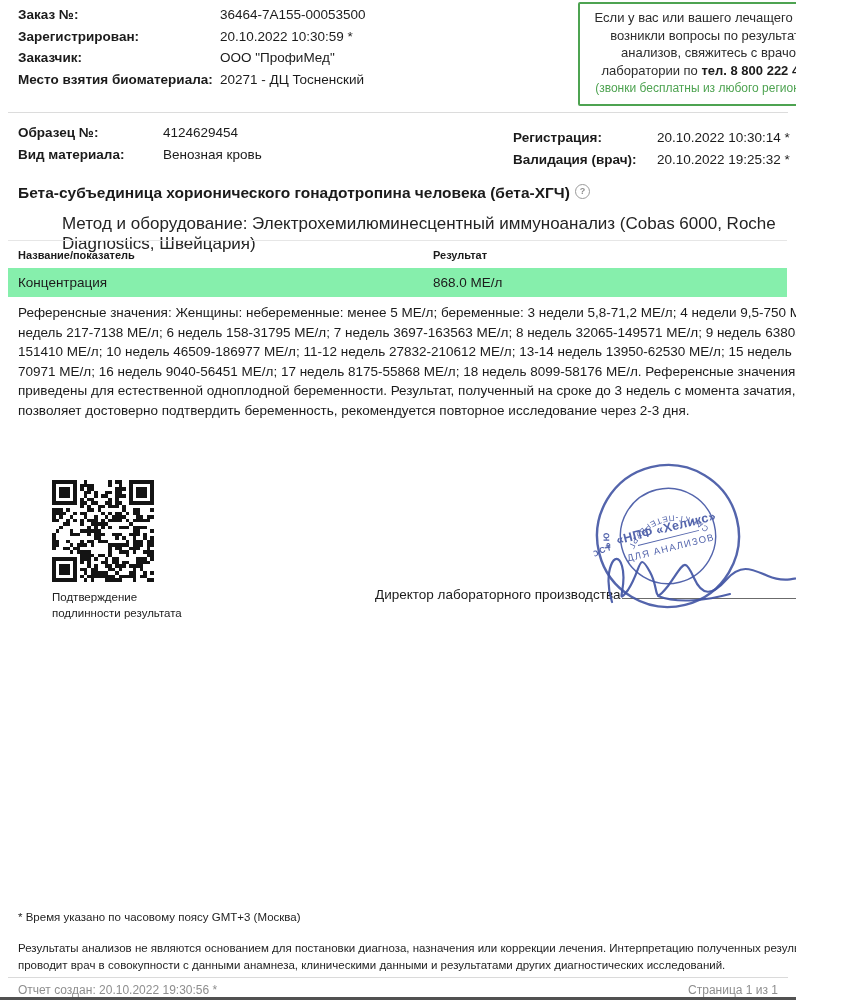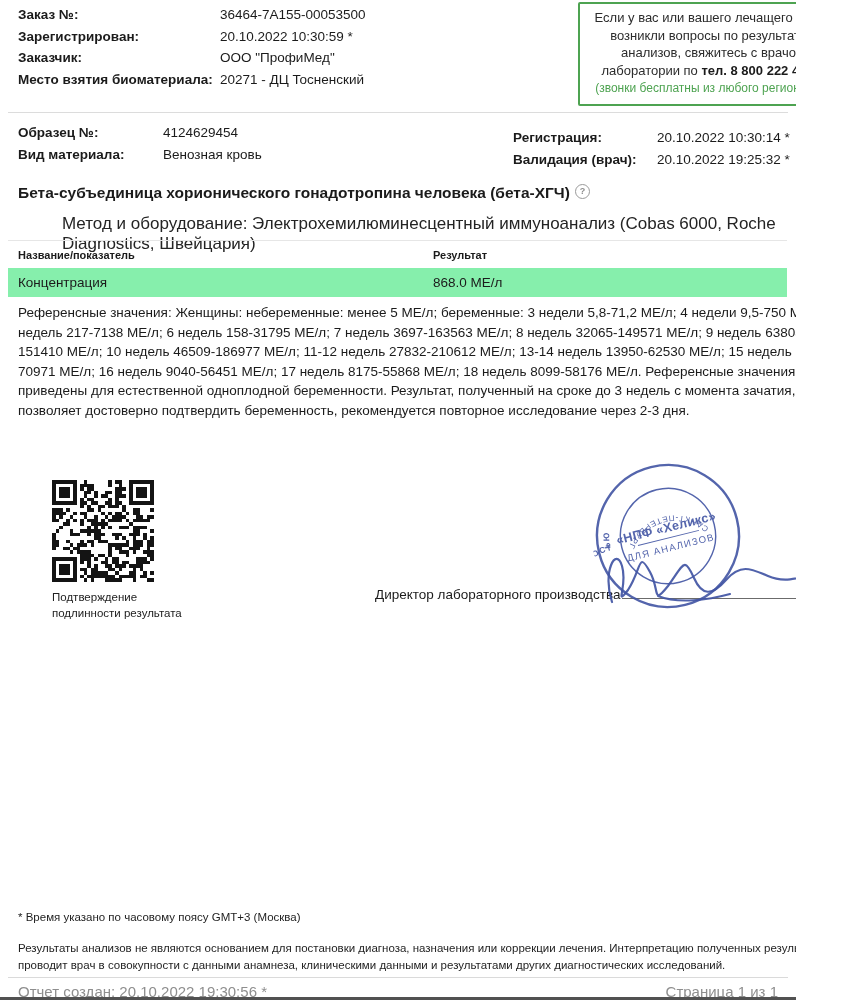--- a/index.html
+++ b/index.html
@@ -87,21 +87,21 @@
   
   .tz-note{position:absolute;left:18px;top:911px;font-size:11.5px;color:#1e1e1e;}
   .disclaimer{
     position:absolute;left:18px;top:940px;width:833px;
     font-size:11.5px;line-height:16.5px;color:#1e1e1e;
   }
   .divider2{position:absolute;left:8px;right:8px;top:977px;border-top:1px solid #dadada;}
   .bottom-bar{
     position:absolute;left:18px;right:18px;top:983px;
     display:flex;justify-content:space-between;
-    font-size:15px;color:#8e8e8e;
+    font-size:12px;color:#8e8e8e;
   }
   .bottom-edge{position:absolute;left:0;right:0;bottom:0;height:3px;background:#515151;}
 </style>
 </head>
 <body>
 
 <div class="page">
 
   <div class="hdr-fields">
     <div class="kv-row">

